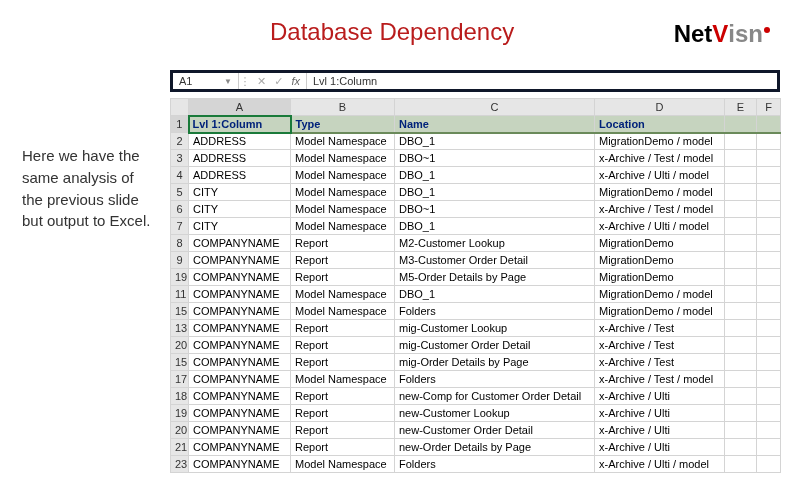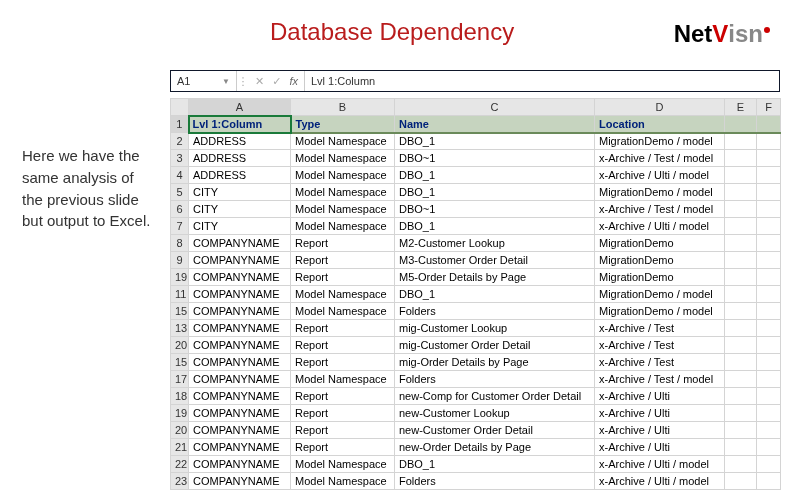--- a/index.html
+++ b/index.html
@@ -2,21 +2,21 @@
 <html><head>
 <meta charset="utf-8">
 <style>
 *{box-sizing:border-box;margin:0;padding:0}
 body{font-family:"Segoe UI",Arial,sans-serif;background:#fff;width:800px;height:500px;overflow:hidden;position:relative}
 .title{position:absolute;top:18px;left:270px;font-size:24px;font-weight:300;color:#b91c1c}
 .logo{position:absolute;top:20px;right:30px;font-size:24px;font-weight:600;font-family:Arial}
 .logo .net{color:#000}.logo .v{color:#c00;font-weight:700}.logo .isn{color:#888}.logo .dot{display:inline-block;width:6px;height:6px;border-radius:50%;background:#c00;margin-left:1px;vertical-align:super}
 .blurb{position:absolute;left:22px;top:145px;width:130px;font-size:15px;line-height:1.45;color:#333;font-weight:300}
 .sheet{position:absolute;left:170px;top:70px;width:610px}
-.fbar{display:flex;align-items:center;border:1px solid #0f172a;height:22px;font-size:11px;color:#333}
+.fbar{display:flex;align-items:center;border:3px solid #0f172a;height:22px;font-size:11px;color:#333}
 .namebox{width:66px;border-right:1px solid #ccc;padding:0 6px;display:flex;align-items:center;justify-content:space-between;height:100%}
 .namebox .dd{color:#888;font-size:8px}
 .sep{width:12px;text-align:center;color:#aaa}
 .fxicons{display:flex;align-items:center;gap:8px;padding:0 6px;color:#aaa;border-right:1px solid #ccc;height:100%}
 .fxicons span{font-size:11px}
 .fxval{padding:0 6px;flex:1}
 .grid{border-collapse:collapse;margin-top:6px;font-size:11px;width:100%;table-layout:fixed}
 .grid th,.grid td{border:1px solid #d4d4d4;padding:1px 4px;height:17px;white-space:nowrap;overflow:hidden}
 .grid .corner{background:#e6e6e6;width:18px}
 .grid .colh{background:#e6e6e6;text-align:center;font-weight:400;color:#333}
@@ -238,29 +238,20 @@
         <tr>
           <td class="rowh">21</td>
           <td>COMPANYNAME</td>
           <td>Report</td>
           <td>new-Order Details by Page</td>
           <td>x-Archive / Ulti</td>
           <td></td>
           <td></td>
         </tr>
         <tr>
-          <td class="rowh">22</td>
-          <td>COMPANYNAME</td>
-          <td>Model Namespace</td>
-          <td>DBO_1</td>
-          <td>x-Archive / Ulti / model</td>
-          <td></td>
-          <td></td>
-        </tr>
-        <tr>
           <td class="rowh">23</td>
           <td>COMPANYNAME</td>
           <td>Model Namespace</td>
           <td>Folders</td>
           <td>x-Archive / Ulti / model</td>
           <td></td>
           <td></td>
         </tr>
       </tbody>
   </table>

